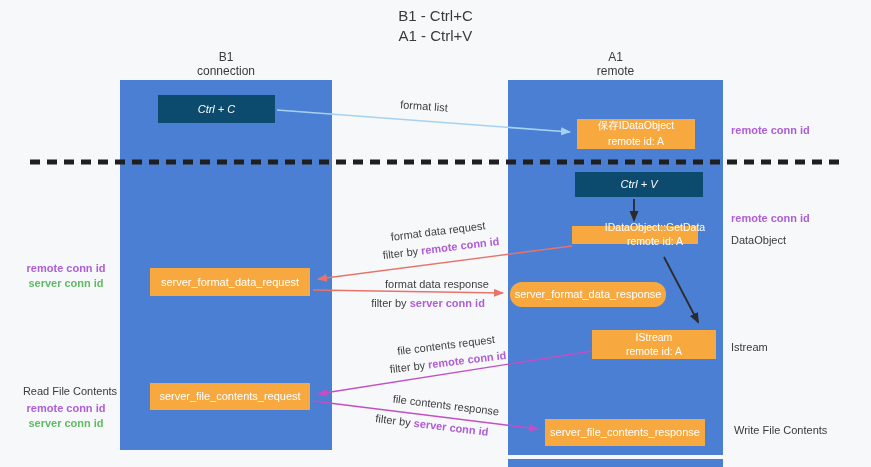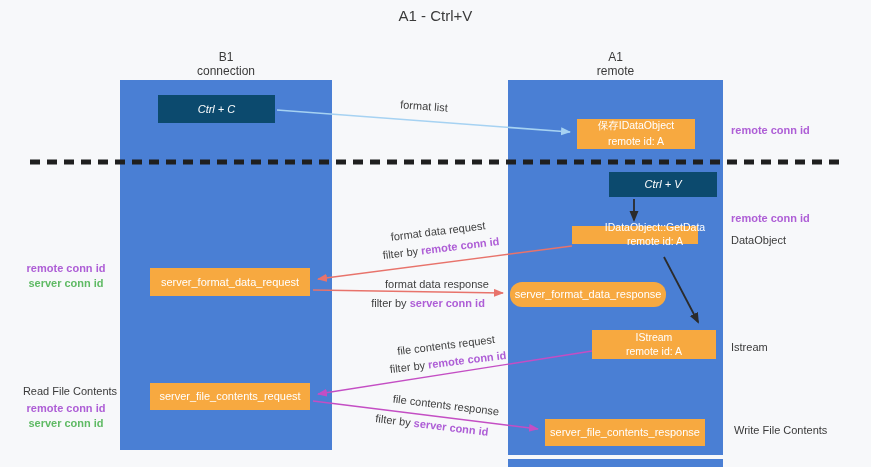--- a/index.html
+++ b/index.html
@@ -22,20 +22,21 @@
                white-space:nowrap; z-index:4; }
   .purple { color:#ae5ed6; font-weight:bold; }
   .greent { color:#5fba64; font-weight:bold; }
 </style>
 </head>
 <body>
 
 <div class="canvas">
 
   <div class="title">
+    <div>B1 - Ctrl+C</div>
     <div>A1 - Ctrl+V</div>
   </div>
 
   <div class="hdr" style="left:120px; top:50px; width:212px;">
     <div>B1</div>
     <div>connection</div>
   </div>
   <div class="hdr" style="left:508px; top:50px; width:215px;">
     <div>A1</div>
     <div>remote</div>
@@ -80,21 +81,21 @@
 
   <div class="node green" style="left:158px; top:95px; width:117px; height:28px;">
     <span>Ctrl + C</span>
   </div>
 
   <div class="node orange small" style="left:577px; top:119px; width:118px; height:30px;justify-content:space-between;">
     <span>保存IDataObject</span>
     <span>remote id: A</span>
   </div>
 
-  <div class="node green" style="left:609px; top:172px; width:108px; height:25px;">
+  <div class="node green" style="left:575px; top:172px; width:128px; height:25px;">
     <span>Ctrl + V</span>
   </div>
 
   <div class="node orange small" style="left:572px; top:226px; width:126px; height:18px;padding-left:40px;">
     <span>IDataObject::GetData</span>
     <span>remote id: A</span>
   </div>
 
   <div class="node orange" style="left:150px; top:268px; width:160px; height:28px;">
     <span>server_format_data_request</span>

